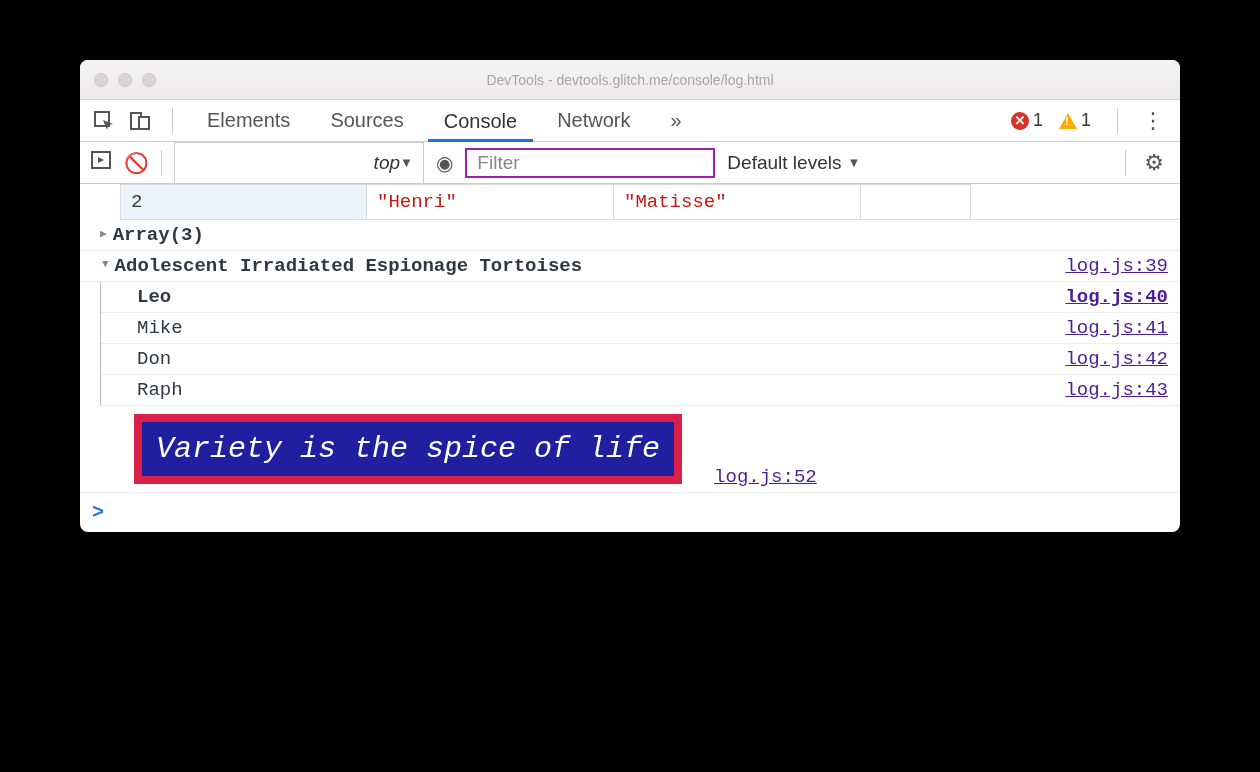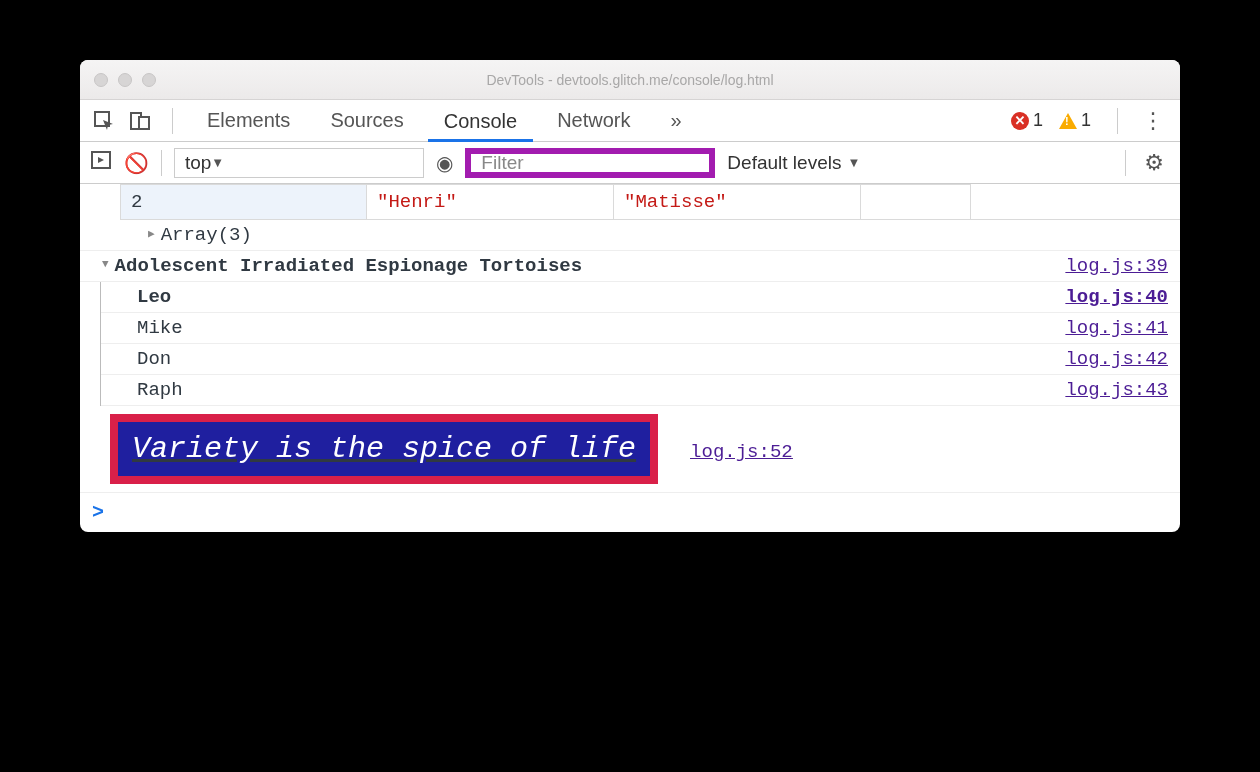--- a/index.html
+++ b/index.html
@@ -65,27 +65,28 @@
   
   .filterbar {
     height: 42px;
     border-bottom: 1px solid #ccc;
     display:flex; align-items:center; padding: 0 10px; gap: 12px;
     font-size: 19px; color:#333;
   }
   .filterbar .iconbtn { color:#555; }
   .filterbar .sep { width:1px; height:26px; background:#ccc; }
   .context-select {
-    border:1px solid #ccc; height:30px; padding: 0 10px; min-width: 250px;
-    display:flex; align-items:center; justify-content:flex-start; color:#333;
+    border:1px solid #ccc; height:42px; padding: 0 10px; min-width: 250px;
+    display:flex; align-items:center; justify-content:flex-end; color:#333;
     font-size:19px;
+    font-style:italic;
   }
   .chev { font-size:13px; color:#555; }
   .filter-input {
-    border:6px solid #a21caf; height:30px; width: 250px; padding:0 10px;
+    border:2px solid #a21caf; height:30px; width: 250px; padding:0 10px;
     font-size:19px; color:#333;
   }
   .filter-input::placeholder { color:#888; }
   .levels { display:flex; align-items:center; gap:6px; color:#333; }
   .filterbar .spacer { flex:1; }
   .gear { font-size:22px; color:#555; padding:0 6px; }
   
   .console {
     font-family: "Menlo","Consolas","Courier New",monospace;
     font-size: 19px;
@@ -203,21 +204,21 @@
 
   <div class="console">
 
     <div class="table-rowx">
       <div class="cell c0">2</div>
       <div class="cell c1">"Henri"</div>
       <div class="cell c2">"Matisse"</div>
       <div class="cell c3"></div>
     </div>
 
-    <div class="line arrow-r" style="padding-left:68px;">
+    <div class="line arrow-r" style="padding-left:20px;font-weight:bold;">
       <span>Array(3)</span>
     </div>
 
     <div class="line arrow-d">
       <span class="grouptitle">Adolescent Irradiated Espionage Tortoises</span>
       <span class="src">log.js:39</span>
     </div>
 
     <div class="groupbar">
       <div class="line indent1" style="padding-left:36px;font-weight:bold;">
@@ -231,21 +232,21 @@
       <div class="line indent1" style="padding-left:36px;">
         <span>Don</span>
         <span class="src">log.js:42</span>
       </div>
       <div class="line indent1" style="padding-left:36px;">
         <span>Raph</span>
         <span class="src">log.js:43</span>
       </div>
     </div>
 
-    <div class="line" style="padding-left:30px; align-items:center;text-decoration:underline;">
+    <div class="line" style="padding-left:54px; align-items:flex-end;">
       <span class="styledmsg">Variety is the spice of life</span>
       <span class="src" style="padding-top:6px;margin-left:32px;">log.js:52</span>
     </div>
 
     <div class="prompt-row">
       <span>&gt;</span>
     </div>
 
   </div>
 </div>

